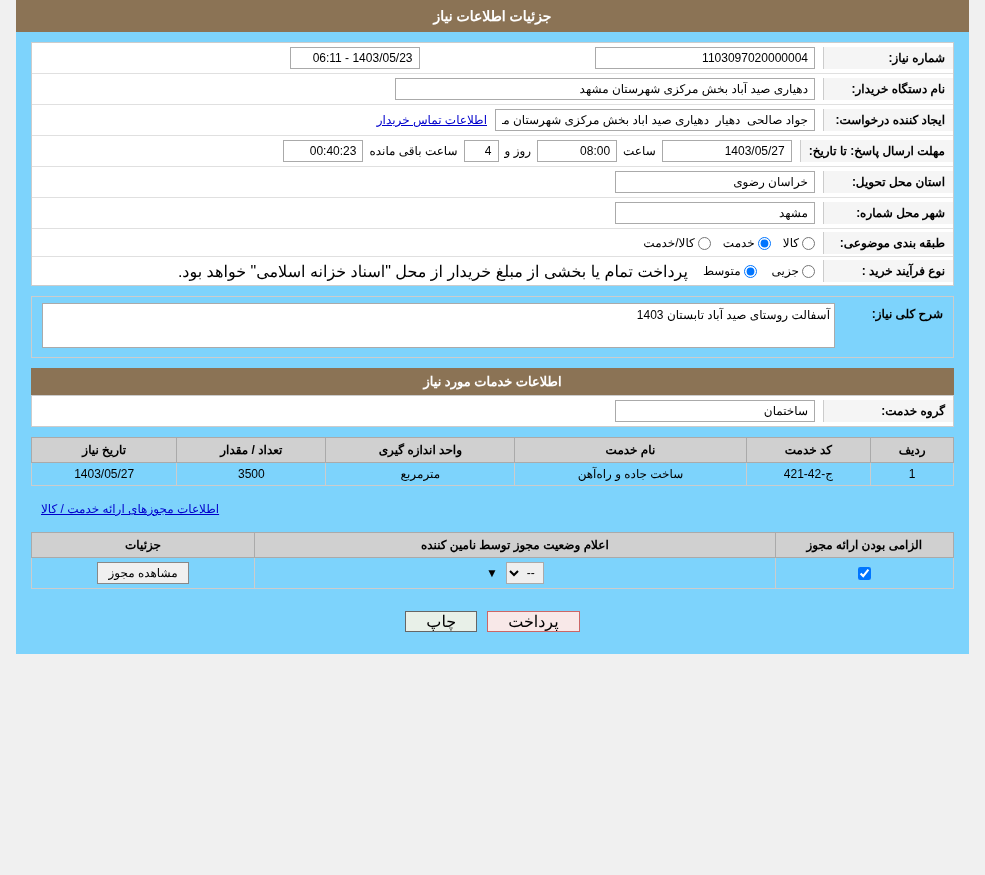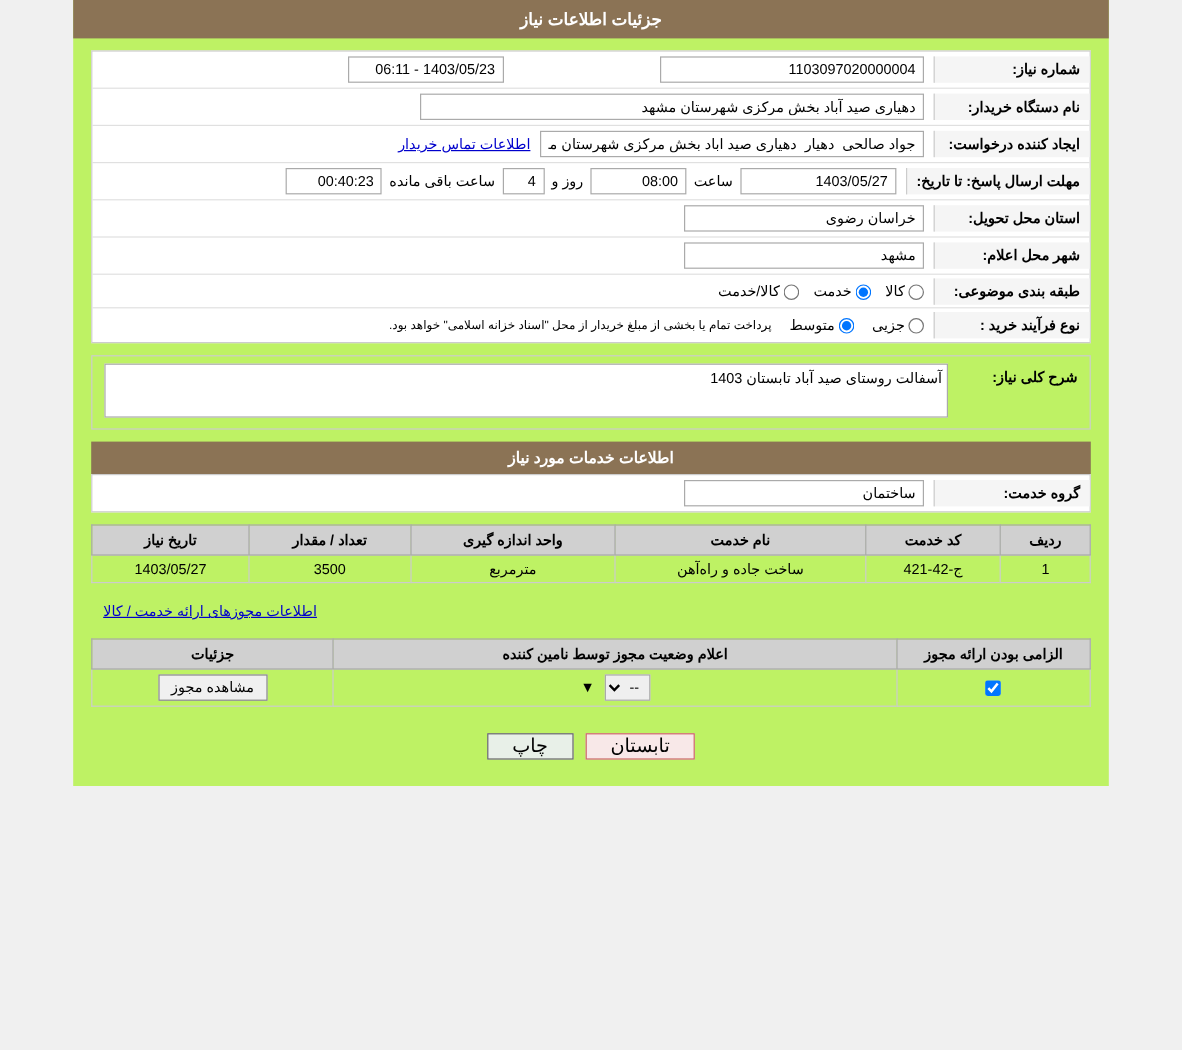--- a/index.html
+++ b/index.html
@@ -3,23 +3,23 @@
   <meta charset="utf-8">
   <style>
     * { box-sizing: border-box; margin: 0; padding: 0; }
     body {
       font-family: Tahoma, Arial, sans-serif;
       font-size: 12px;
       background: #f0f0f0;
       direction: rtl;
     }
     .page-wrapper {
-      width: 863px;
+      width: 953px;
       margin: 0 auto;
-      background: #bef264;
+      background: #7dd3fc;
     }
     .header-bar {
       background: #8B7355;
       color: #fff;
       text-align: center;
       padding: 8px 12px;
       font-size: 14px;
       font-weight: bold;
     }
     .content-area {
@@ -81,21 +81,21 @@
       display: flex;
       align-items: flex-end;
       gap: 3px;
     }
     .process-type {
       display: flex;
       align-items: center;
       gap: 15px;
     }
     .process-desc {
-      font-size: 10px;
+      font-size: 16px;
       margin-left: 44px;
     }
     .table-section {
       margin-bottom: 10px;
     }
     table {
       width: 100%;
       border-collapse: collapse;
       font-size: 12px;
     }
@@ -264,21 +264,21 @@
       </div>
 
       <div class="info-row">
         <div class="label-cell">استان محل تحویل:</div>
         <div class="value-cell">
           <input class="input-box" style="width: 200px;" type="text" value="خراسان رضوی" readonly="">
         </div>
       </div>
 
       <div class="info-row">
-        <div class="label-cell">شهر محل اعلام:</div>
+        <div class="label-cell">شهر محل شماره:</div>
         <div class="value-cell">
           <input class="input-box" style="width: 200px;" type="text" value="مشهد" readonly="">
         </div>
       </div>
 
       <div class="info-row">
         <div class="label-cell">طبقه بندی موضوعی:</div>
         <div class="value-cell radio-group">
           <div class="radio-item">
             <input type="radio" name="category" value="kala" style="">
@@ -388,17 +388,17 @@
     </td>
     <td class="details-col">
       <button class="view-btn">مشاهده مجوز</button>
     </td>
   </tr>
           </tbody>
       </table>
     </div>
 
     <div class="btn-group">
-      <button class="btn btn-back">تابستان</button>
+      <button class="btn btn-back">پرداخت</button>
       <button class="btn btn-print">چاپ</button>
     </div>
   </div>
 </div>
 
 </body></html>

